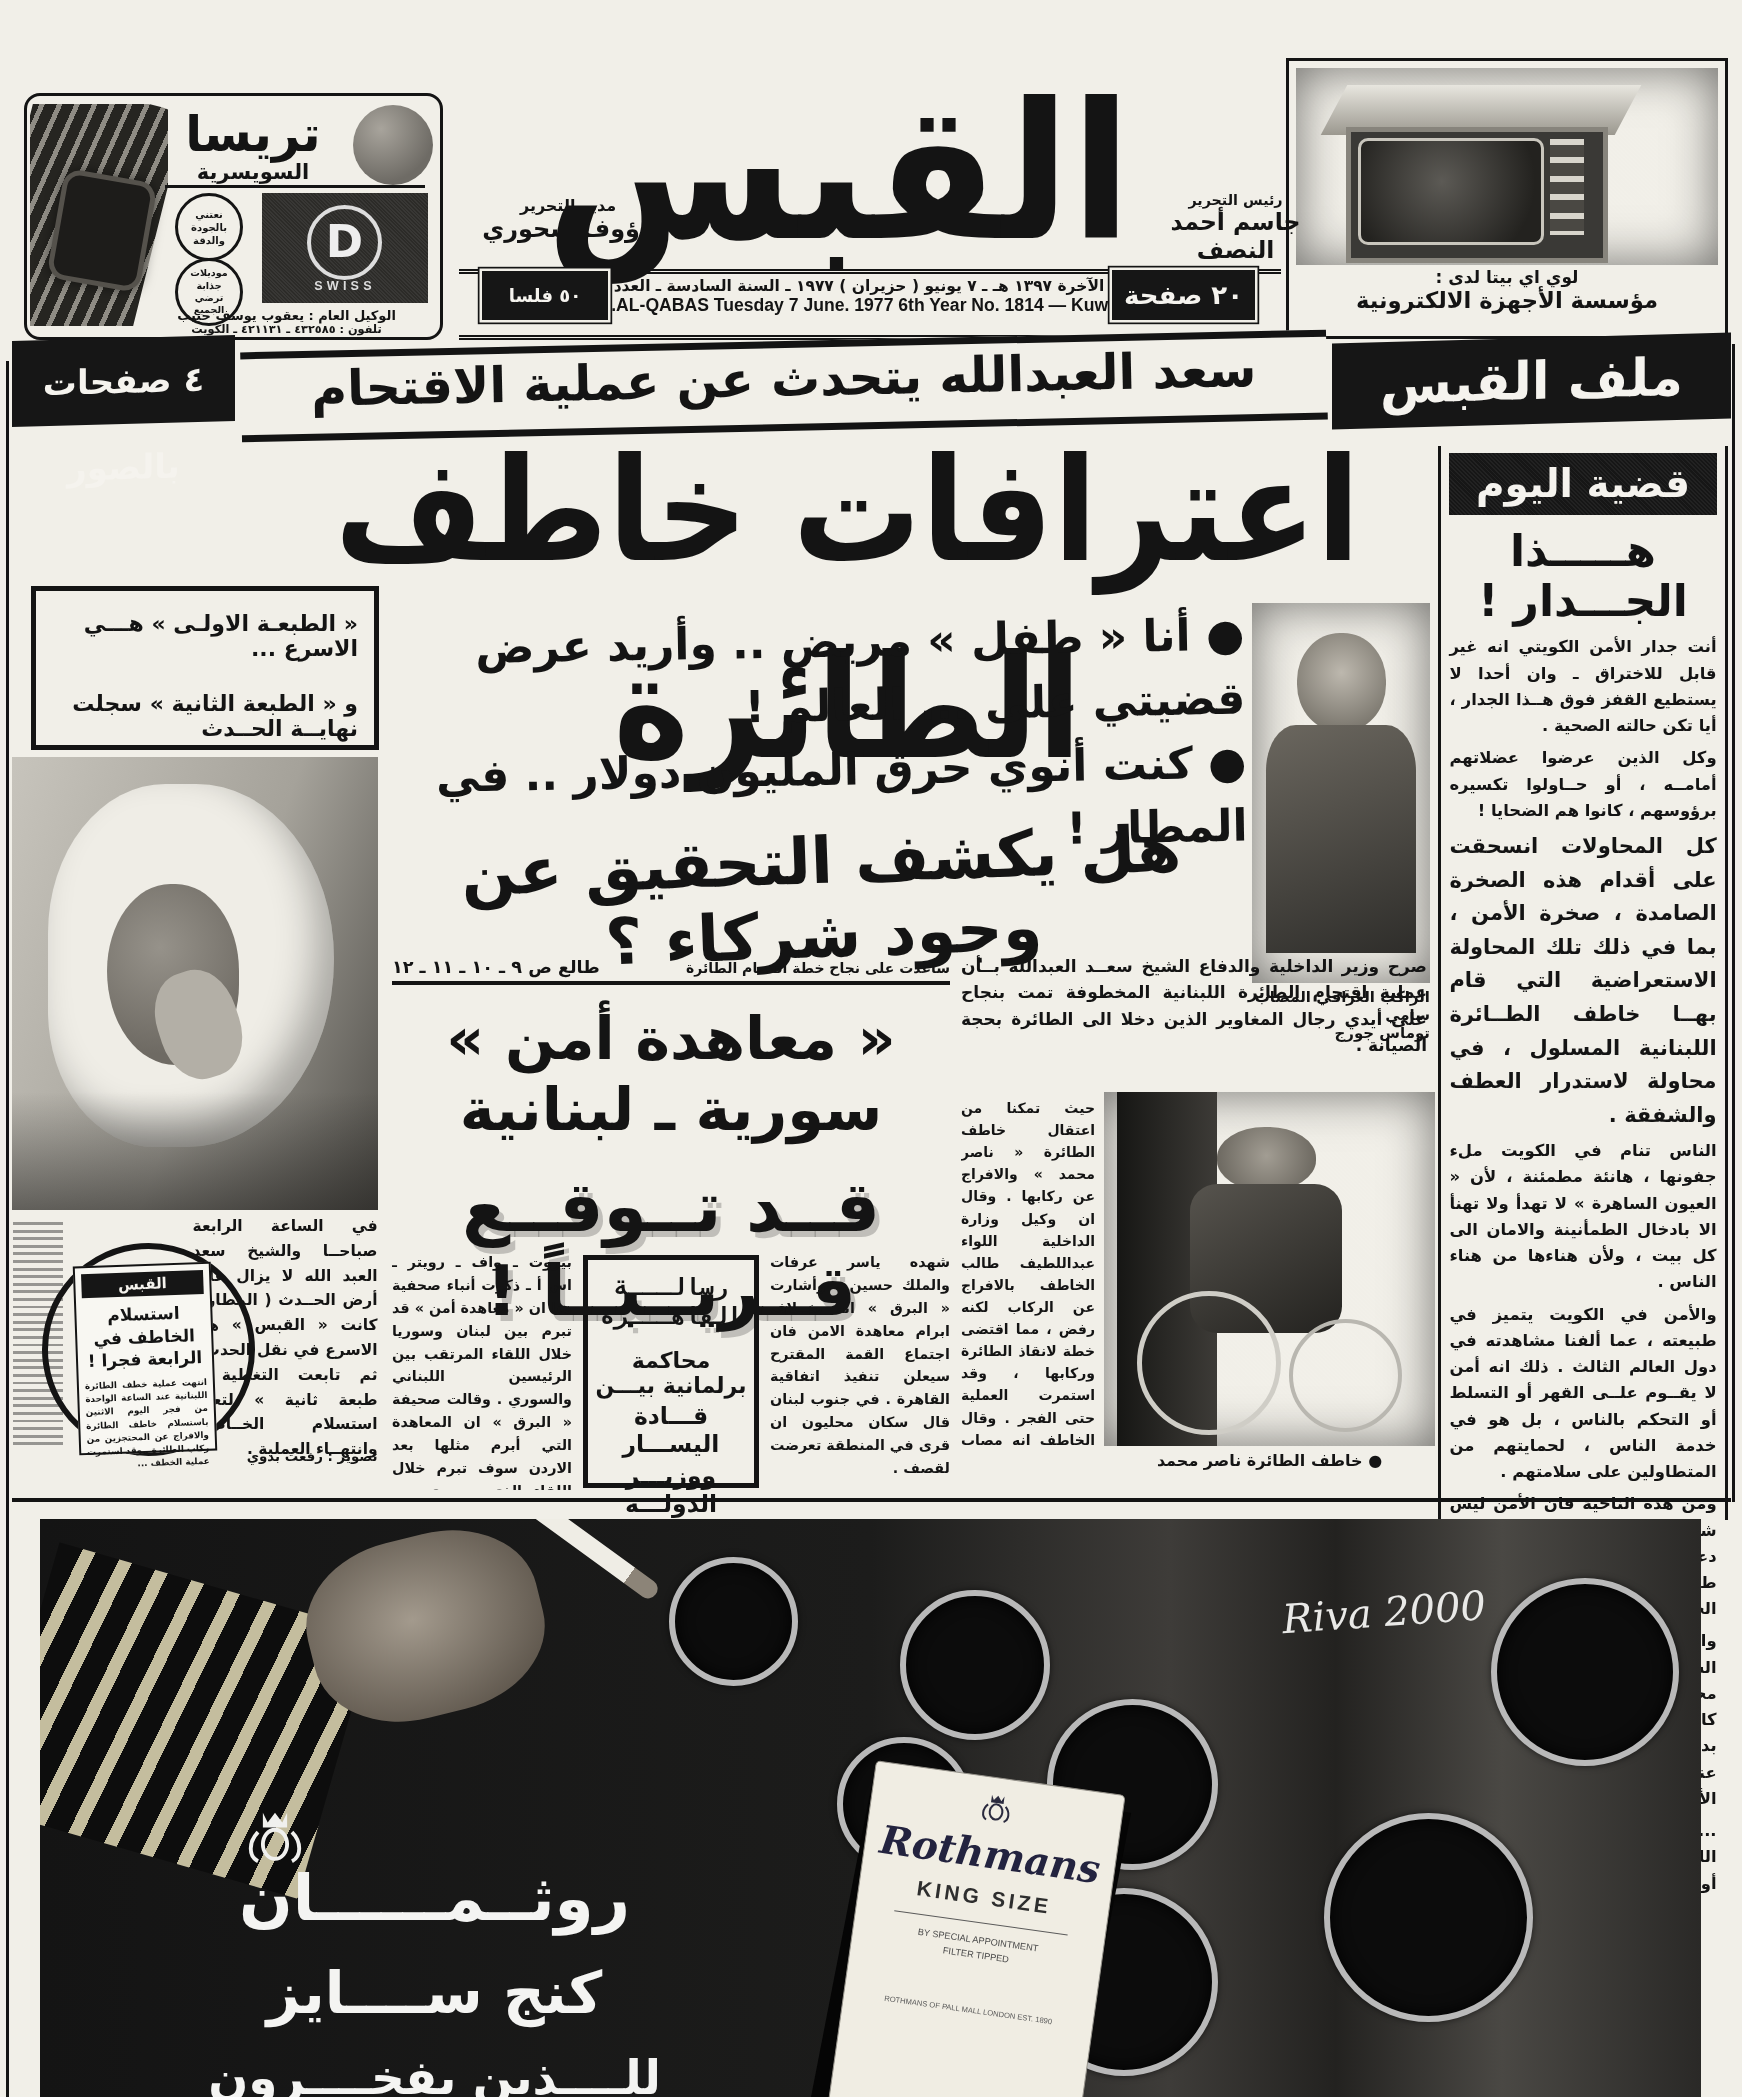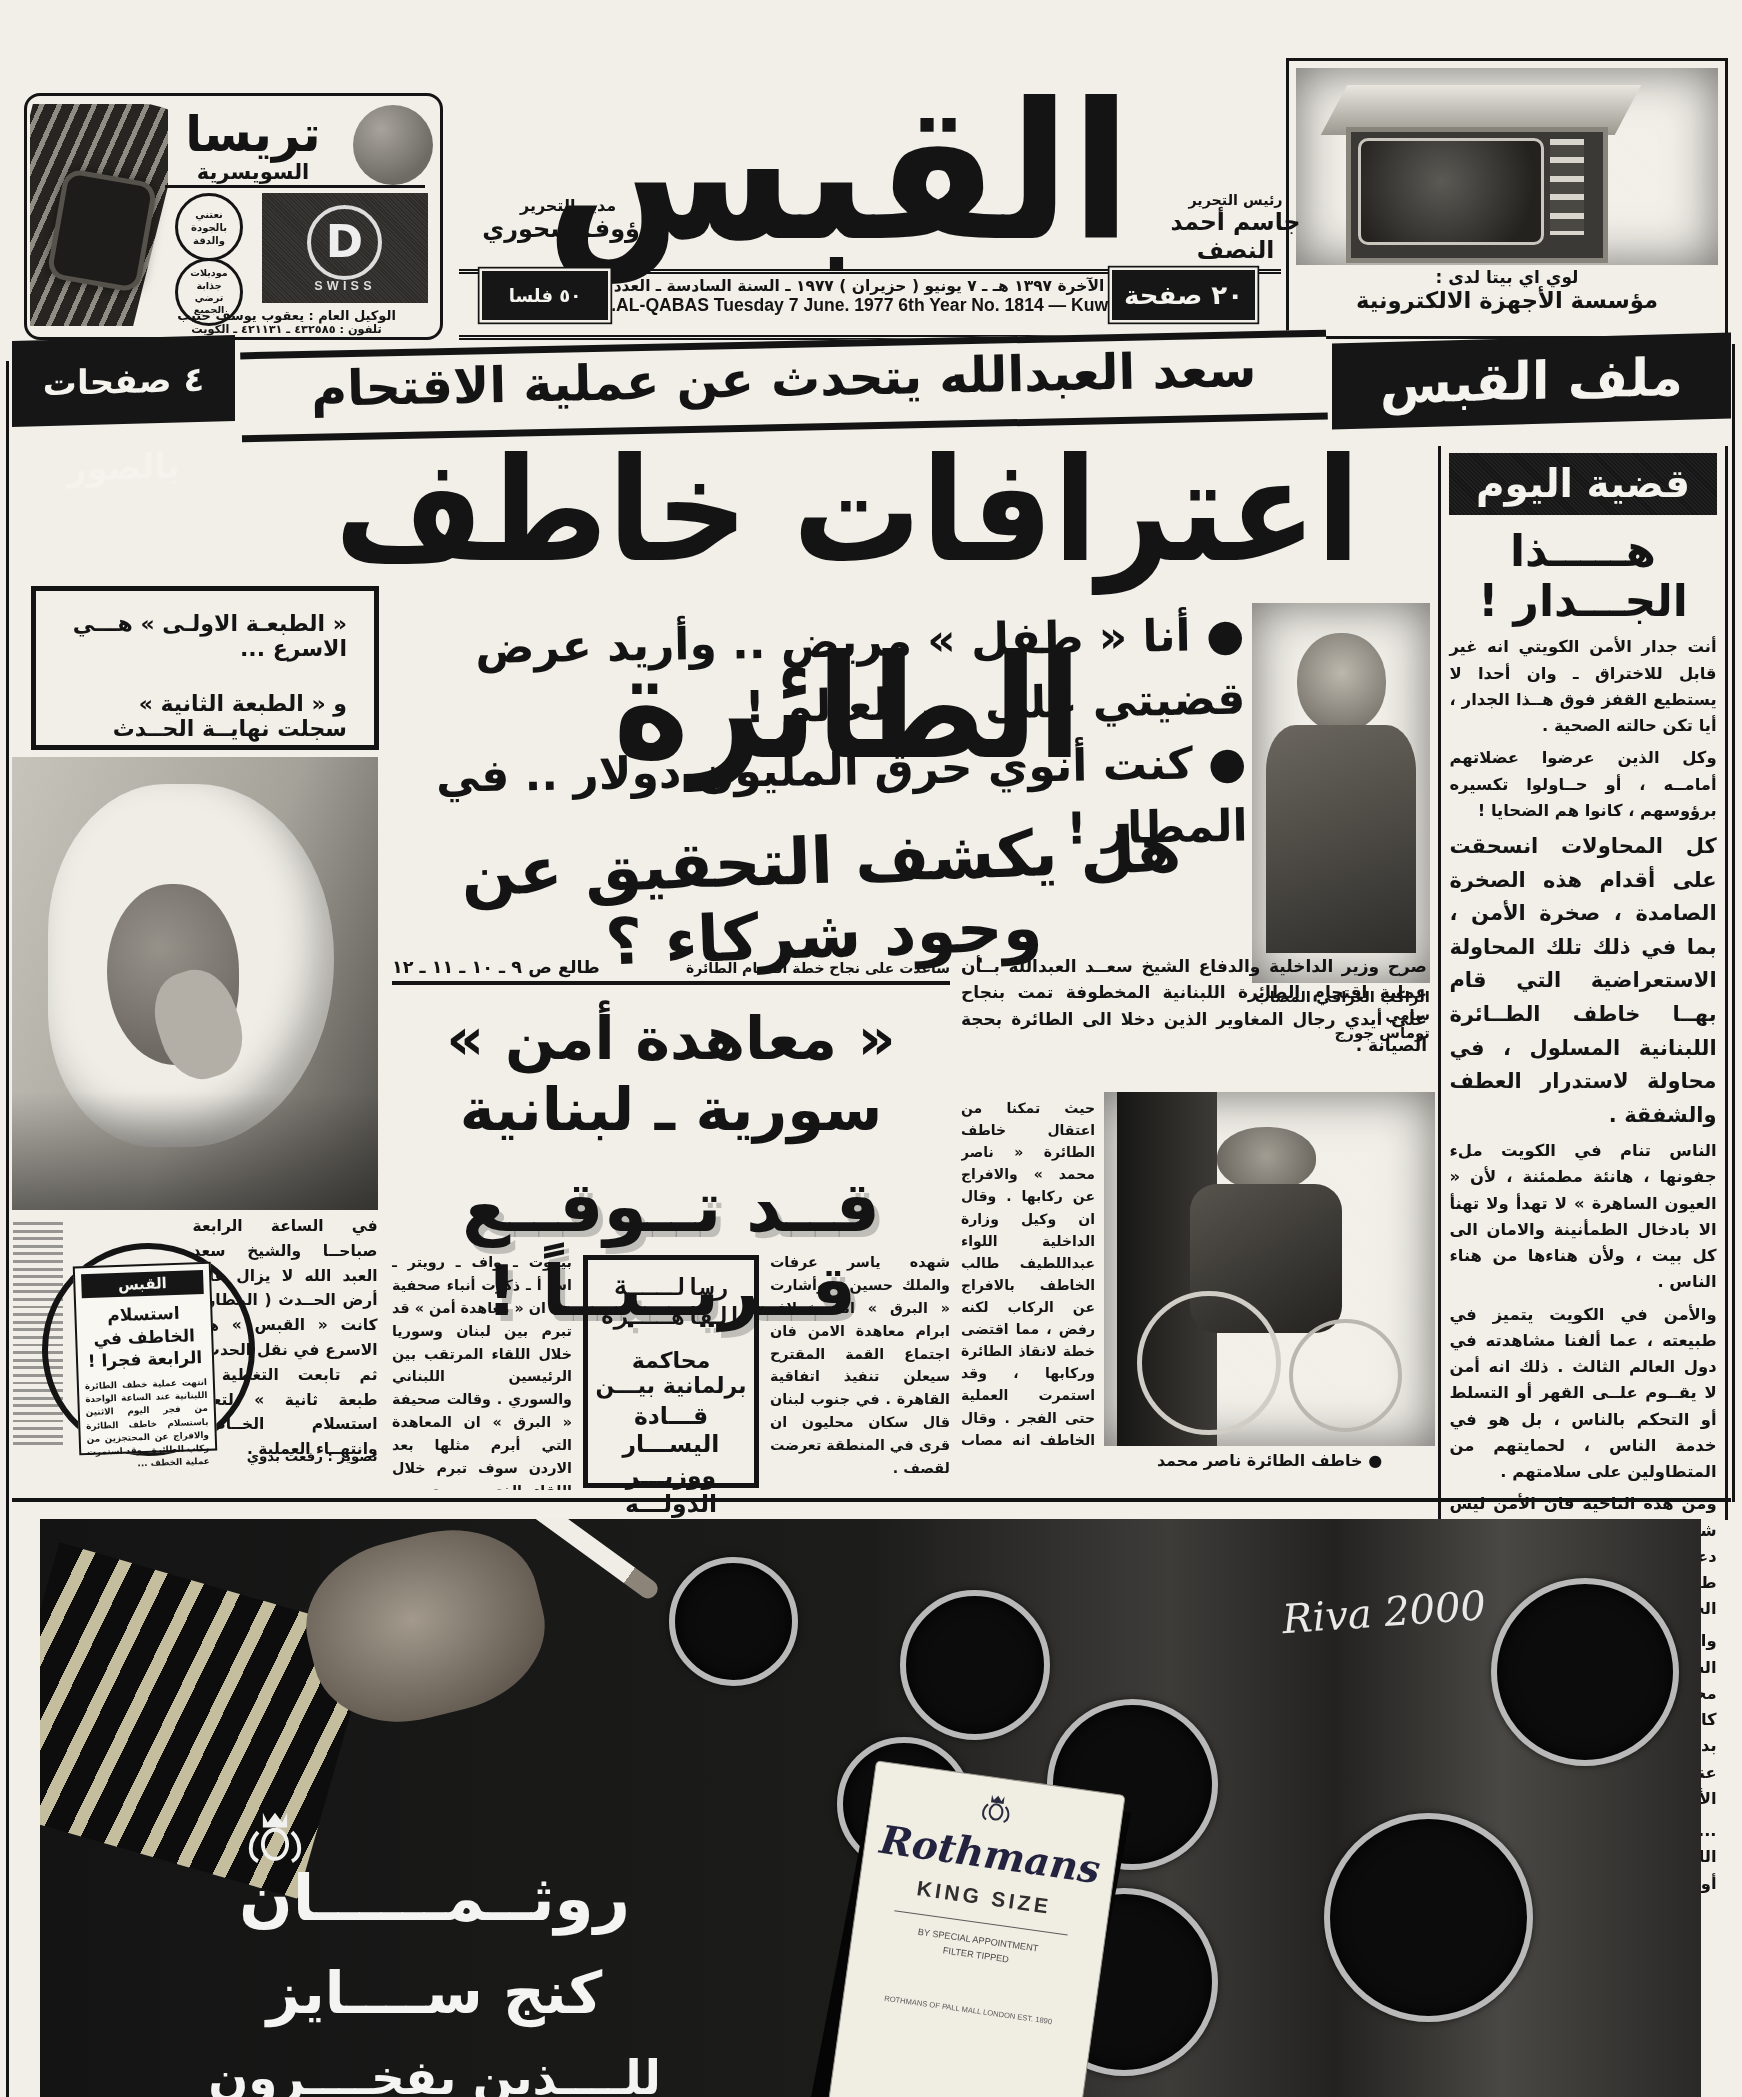--- a/index.html
+++ b/index.html
@@ -120,21 +120,21 @@
     <p class="j b" style="font-size:21px;line-height:1.6;margin:0 0 5.9px;">كل المحاولات انسحقت على أقدام هذه الصخرة الصامدة ، صخرة الأمن ، بما في ذلك تلك المحاولة الاستعراضية التي قام بهــا خاطف الطــائرة اللبنانية المسلول ، في محاولة لاستدرار العطف والشفقة .</p>
     <p class="j b" style="font-size:16.4px;line-height:1.6;margin:0 0 5.9px;">الناس تنام في الكويت ملء جفونها ، هانئة مطمئنة ، لأن « العيون الساهرة » لا تهدأ ولا تهنأ الا بادخال الطمأنينة والامان الى كل بيت ، ولأن هناءها من هناء الناس .</p>
     <p class="j b" style="font-size:16.4px;line-height:1.6;margin:0 0 5.9px;">والأمن في الكويت يتميز في طبيعته ، عما ألفنا مشاهدته في دول العالم الثالث . ذلك انه أمن لا يقــوم علــى القهر أو التسلط أو التحكم بالناس ، بل هو في خدمة الناس ، لحمايتهم من المتطاولين على سلامتهم .</p>
     <p class="j b" style="font-size:16.4px;line-height:1.6;margin:0 0 5.9px;">ومن هذه الناحية فان الأمن ليس شــأنا منفصلا عن النظام ، بل هو دعامة من دعائمه وفيض من طبيعة المجتمع الكويتي وتركيبة الحكم فيه .</p>
     <p class="j b" style="font-size:16.4px;line-height:1.6;margin:0 0 5.9px;">واقترن ذلــك كله بالتدريب الســليم ، والكفاءة الراسخة في مجمل البنيــان الأمني بعناصره كافة وعلى مختلف المستويات ، بدءا من القيادة وانتهاء بآخر عنصر في آخر موقع من الشبكة الأمنية في البلاد .</p>
     <p class="j b" style="font-size:16.4px;line-height:1.6;margin:0 0 4.2px;">... فتحية الى الشيخ سعد العبد الله الذي لم يبخل بجهد أو برعاية أو بتعزيز لكل القوى</p>
     <div class="c b" style="font-size:14px;">ـ البقية على الصفحة ٢٠ عمود ٨ ـ</div>
     <div class="c b" style="font-size:36px;margin-top:7.6px;">القبس</div>
   </div>
 
-  <div class="ab rtl" style="left:31px;top:586px;width:348px;height:164px;border:5px solid #141414;box-sizing:border-box;padding:20px 27px;">
+  <div class="ab rtl" style="left:31px;top:586px;width:348px;height:164px;border:5px solid #141414;box-sizing:border-box;padding:20px 16px;">
     <div class="b" style="font-size:22px;margin-bottom:30px;">« الطبعـة الاولـى » هـــي الاسرع ...</div>
     <div class="b" style="font-size:22px;">و « الطبعة الثانية » سجلت نهايــة الحــدث</div>
   </div>
 
   <div class="ab" style="left:11.7px;top:757px;width:366px;height:453px;background:linear-gradient(110deg,#c7c4bc 0%,#a5a29a 55%,#504e49 100%);overflow:hidden;">
     <div class="ab" style="left:10%;top:6%;width:78%;height:80%;background:#efede6;border-radius:46% 54% 58% 42%;box-shadow:inset -17px -21px 38px rgba(0,0,0,.3);"></div>
     <div class="ab" style="left:26%;top:28%;width:36%;height:40%;background:radial-gradient(circle at 40% 35%,#96928a,#6e6a63 75%);border-radius:50% 50% 46% 54%;"></div>
     <div class="ab" style="left:40%;top:47%;width:22%;height:24%;background:#b3afa6;border-radius:44%;transform:rotate(-18deg);"></div>
     <div class="ab" style="left:0;bottom:0;width:100%;height:26%;background:linear-gradient(0deg,rgba(30,29,27,.55),transparent);"></div>
   </div>

